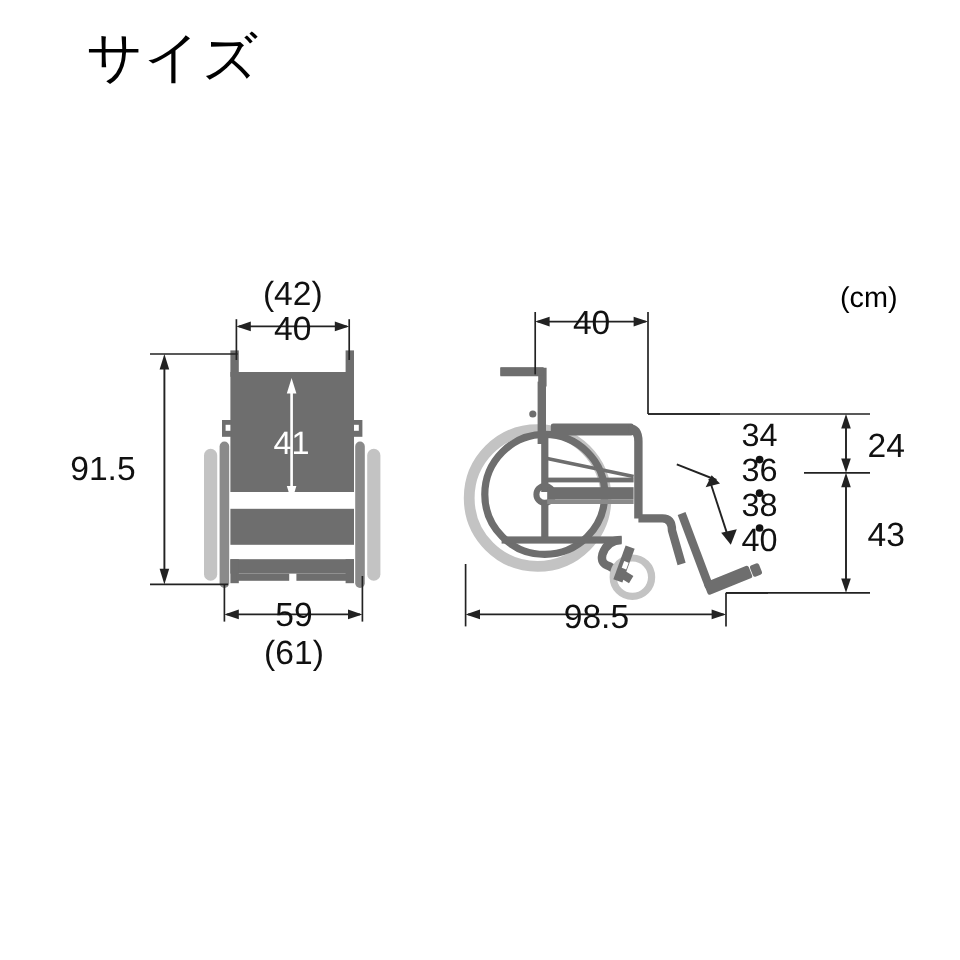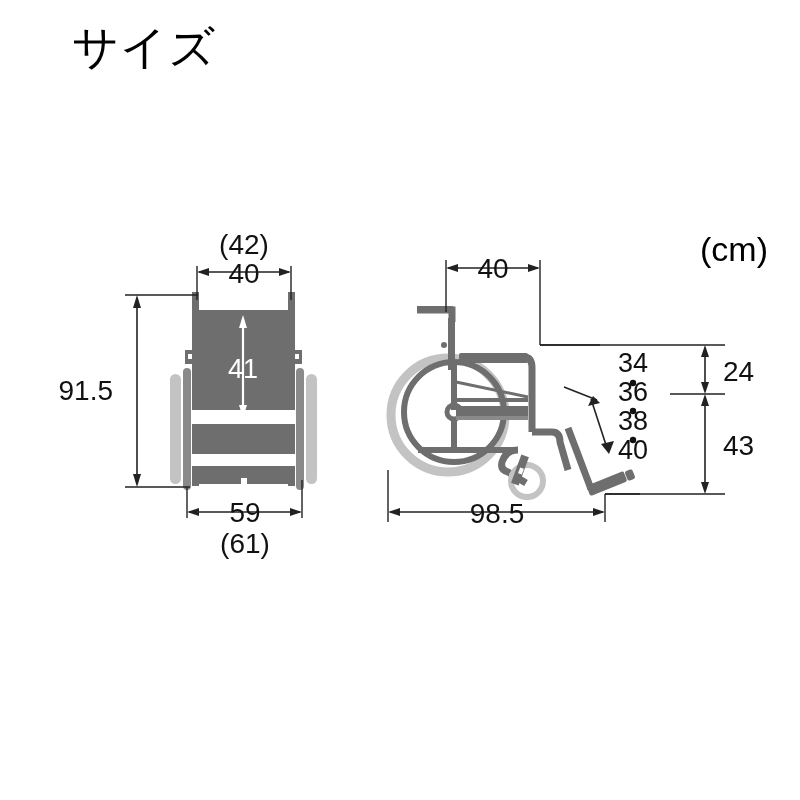--- a/index.html
+++ b/index.html
@@ -30,21 +30,21 @@
     line-height: 58px;
     letter-spacing: 1px;
     color: #000000;
     font-weight: 400;
     white-space: pre;
   }
   #unit-label {
     position: absolute;
     left: 660px;
     top: 232px;
-    font-size: 34px;
+    font-size: 24px;
     line-height: 34px;
     color: #000000;
     white-space: pre;
   }
   #footnote {
     position: absolute;
     left: 62px;
     top: 578px;
     font-size: 21px;
     line-height: 30px;

